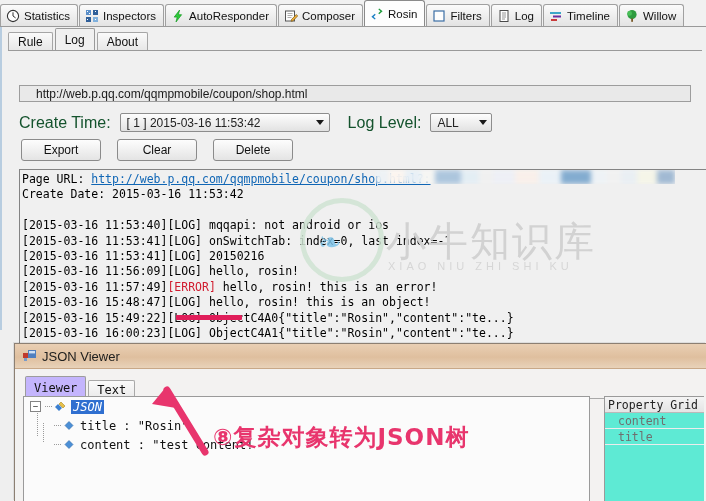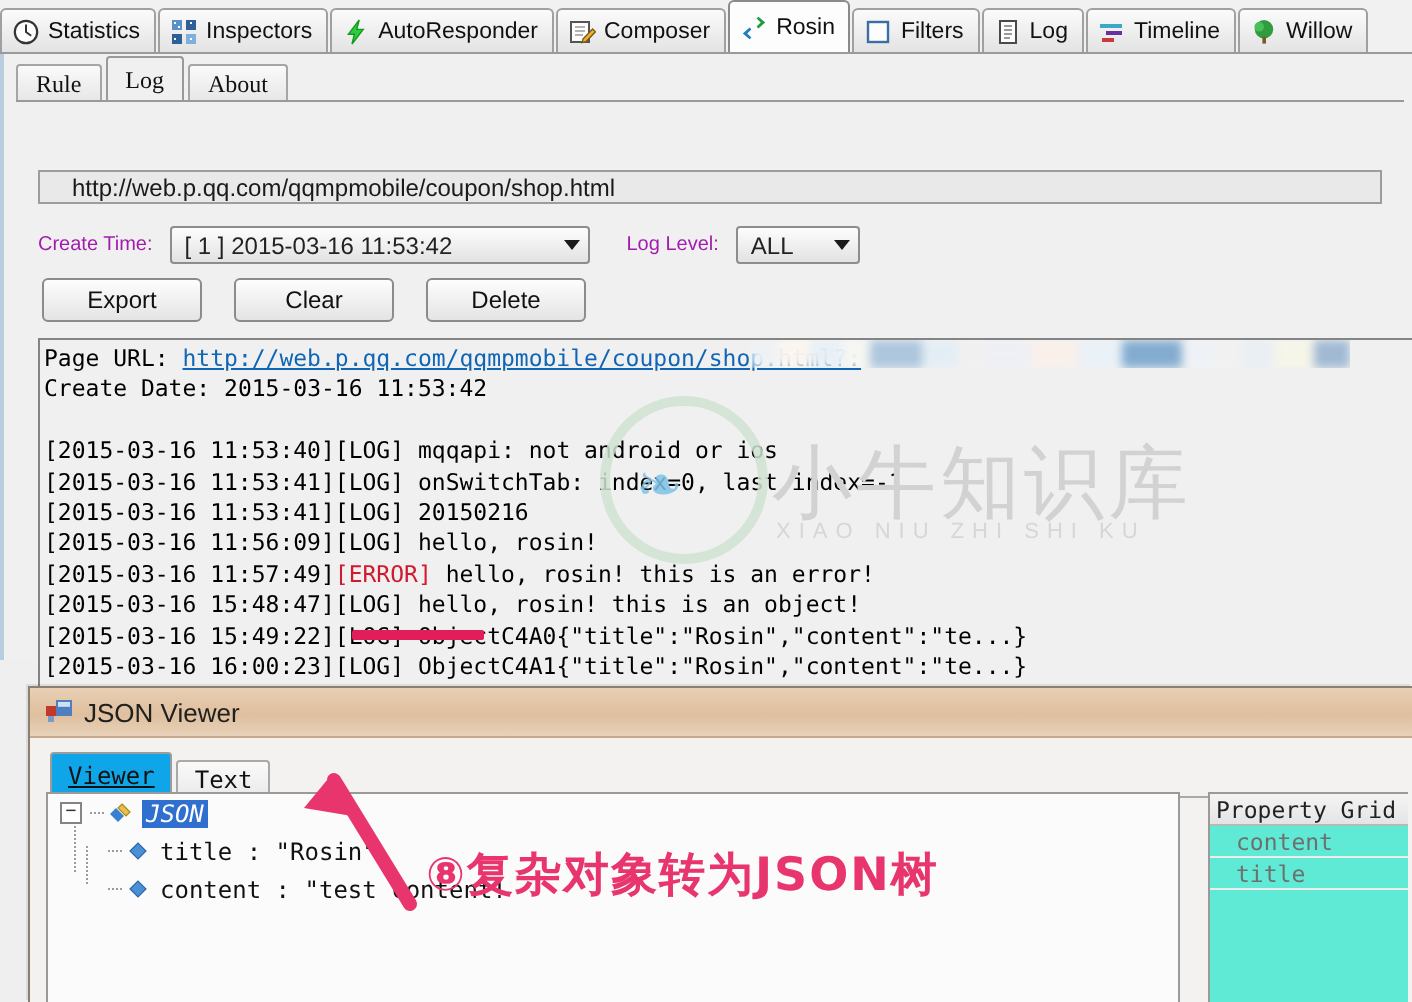--- a/index.html
+++ b/index.html
@@ -39,21 +39,21 @@
   }
   .tab .ico{width:14px;height:14px;display:inline-block;position:relative;flex:0 0 14px;}
   
   .rosinpanel{
     position:absolute;left:0;top:27px;width:706px;height:303px;
     background:#f0f0f0;box-sizing:border-box;
     border-left:2px solid #b8cde0;
   }
   .subtabstrip{
     position:absolute;left:6px;top:1px;height:23px;
-    display:flex;align-items:flex-end;font-family:Liberation Serif, serif;
+    display:flex;align-items:flex-end;
   }
   .subtab{
     height:19px;padding:0 9px;margin-right:2px;
     display:flex;align-items:center;
     background:linear-gradient(#fafafa,#e6e6e6);
     border:1px solid #a5a5a5;border-bottom:none;
     border-radius:2px 2px 0 0;font-size:12px;color:#111;
     box-sizing:border-box;
   }
   .subtab.active{height:23px;background:#f0f0f0;border-color:#9a9a9a;}
@@ -63,21 +63,21 @@
   
   .urlbar{
     position:absolute;left:17px;top:58px;width:672px;height:17px;
     background:#e9e9e9;border:1px solid #9d9d9d;
     font-family:"Liberation Sans",sans-serif;font-size:12px;
     color:#1a1a1a;padding:1px 16px;box-sizing:border-box;
     line-height:15px;
   }
   
   .row2{position:absolute;left:17px;top:86px;display:flex;align-items:center;}
-  .lbl{font-size:10px;color:#a21caf;}
+  .lbl{font-size:16px;color:#14532d;}
   .combo{
     height:19px;background:linear-gradient(#fdfdfd,#e2e2e2);
     border:1px solid #8d8d8d;border-radius:2px;
     display:flex;align-items:center;justify-content:space-between;
     font-size:12px;color:#222;padding:0 2px 0 6px;box-sizing:border-box;
   }
   .combo .arrow{
     width:13px;height:15px;display:flex;align-items:center;justify-content:center;
   }
   .combo .arrow i{
@@ -178,21 +178,21 @@
   .jsontabs{
     position:absolute;left:10px;top:32px;height:22px;display:flex;align-items:flex-end;
   }
   .jtab{
     height:18px;padding:0 8px;margin-right:2px;
     background:linear-gradient(#fafafa,#eaeaea);
     border:1px solid #a9a9a9;border-bottom:none;border-radius:2px 2px 0 0;
     font-family:"DejaVu Sans Mono",monospace;font-size:12px;color:#111;
     display:flex;align-items:center;box-sizing:border-box;
   }
-  .jtab.active{height:22px;background:#0ea5e9;border-color:#9c9c9c;text-decoration:underline;}
+  .jtab.active{height:22px;background:#c4b5fd;border-color:#9c9c9c;}
   .jtabline{position:absolute;left:10px;top:54px;width:660px;height:1px;background:#a9a9a9;}
   
   .treepane{
     position:absolute;left:23px;top:396px;width:567px;height:105px;
     background:#fbfbfb;border:1px solid #9a9a9a;border-bottom:none;
     box-sizing:border-box;overflow:hidden;
     font-family:"DejaVu Sans Mono",monospace;font-size:12px;color:#111;
   }
   .trow{position:relative;height:19px;display:flex;align-items:center;white-space:nowrap;}
   .trow.root{padding-left:6px;}

